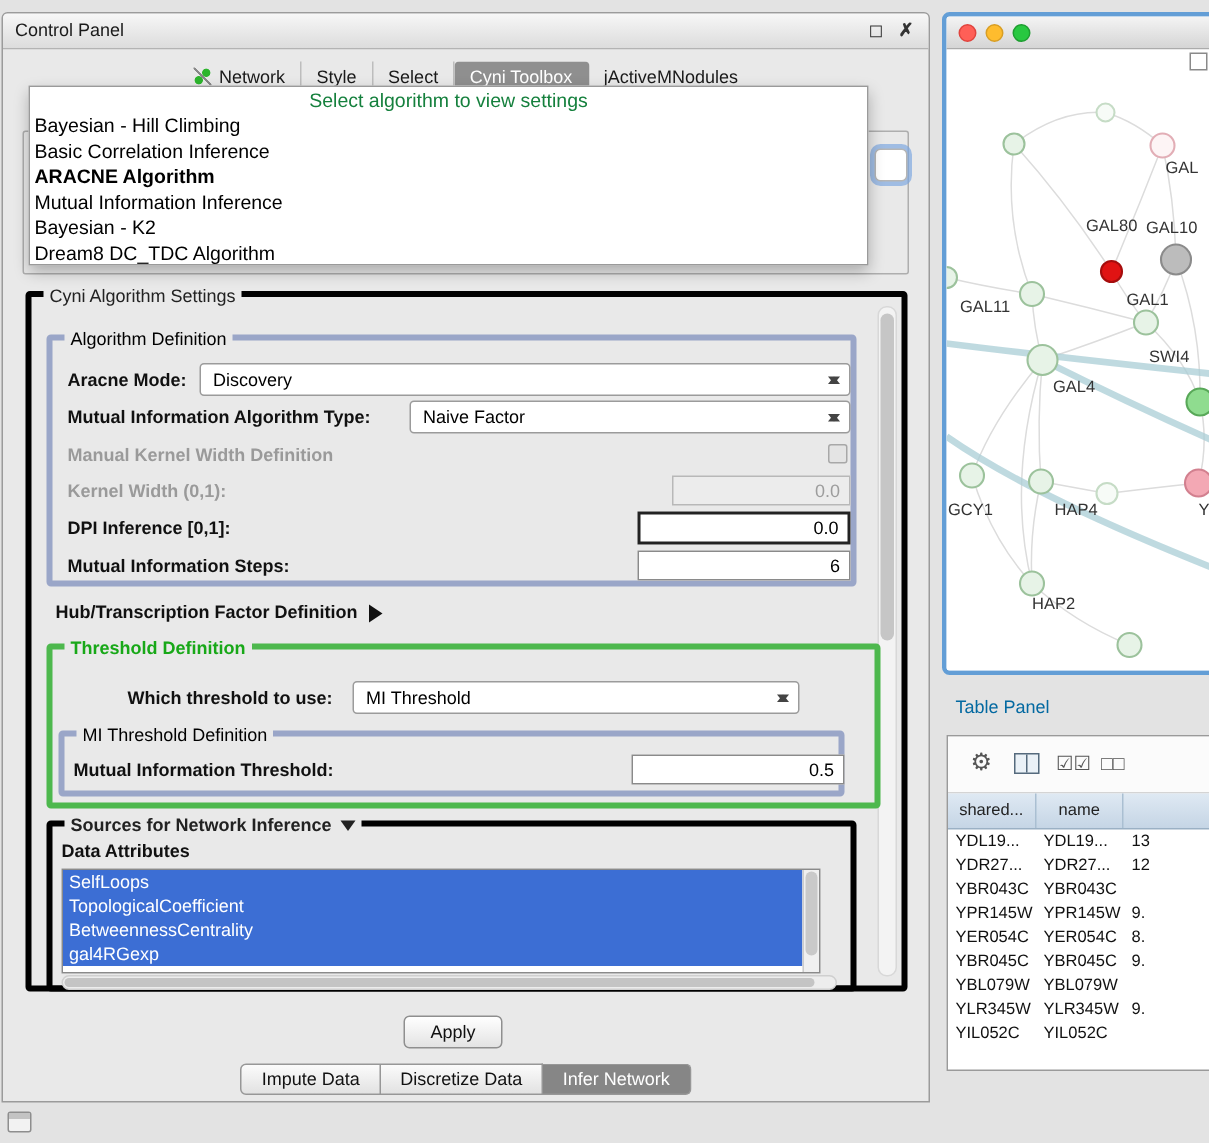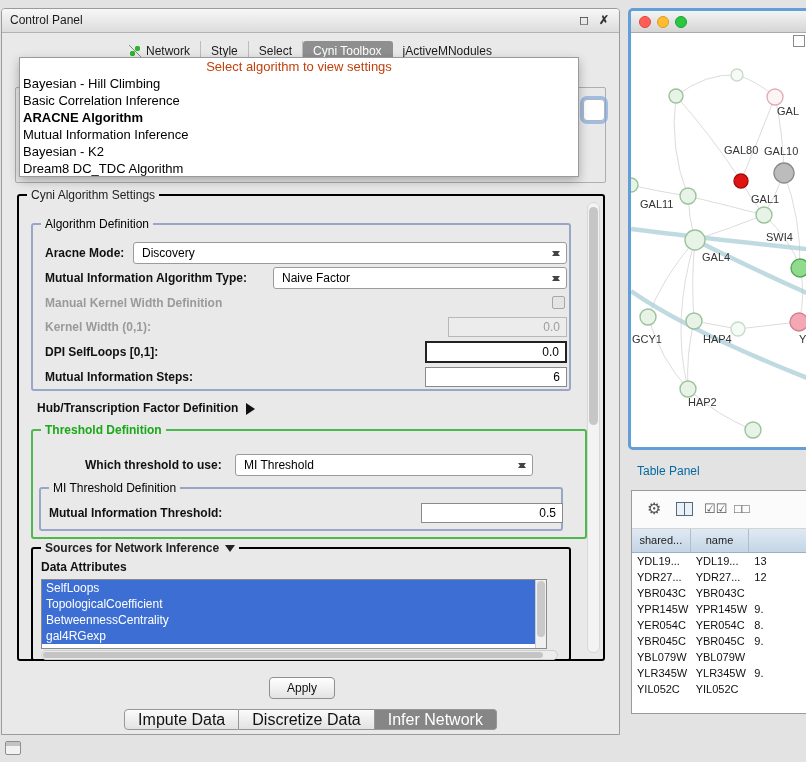--- a/index.html
+++ b/index.html
@@ -27,26 +27,26 @@
                  linear-gradient(45deg,transparent 46%,#888 46%,#888 54%,transparent 54%);}
 
   
   .ghost-box{position:absolute;left:13px;top:78px;width:591px;height:96px;border:1px solid #aeaeae;border-radius:2px;}
   .ghost-btn{position:absolute;left:581px;top:90px;width:22px;height:22px;background:#fff;
       border:1px solid #b5b5b5;border-radius:4px;box-shadow:0 0 0 3px rgba(120,165,225,.65);}
 
   
   .dropdown{position:absolute;left:17px;top:48px;width:560px;height:120px;background:#fff;
       border:1px solid #9a9a9a;box-shadow:0 4px 10px rgba(0,0,0,.28);z-index:50;font-size:13px;}
-  .dd-ph{height:17px;line-height:17px;text-align:center;color:#c2410c;}
+  .dd-ph{height:17px;line-height:17px;text-align:center;color:#15803d;}
   .dd-item{height:17px;line-height:17px;padding:0 3px;color:#000;white-space:nowrap;}
   .dd-item.selected{font-weight:bold;}
 
   
-  .group{position:absolute;border:2px solid #000000;border-radius:3px;}
+  .group{position:absolute;border:4px solid #000000;border-radius:3px;}
   .glabel{position:absolute;top:-8px;left:8px;background:#e9e9e9;padding:0 4px;font-size:12px;color:#222;white-space:nowrap;}
   .glabel.bold{font-weight:bold;}
   .glabel.blue{color:#000000;font-weight:normal;}
   .glabel.green{color:#18a818;font-weight:bold;}
   .g-blue{border-color:#9aa6c8;}
   .g-green{border-color:#4db84d;}
 
   .lbl{position:absolute;font-size:12px;font-weight:bold;color:#111;white-space:nowrap;}
   .lbl.gray{color:#9a9a9a;}
 
@@ -73,21 +73,21 @@
   .hscroll{position:absolute;height:10px;background:#ededed;border:1px solid #cfcfcf;border-radius:5px;}
   .hthumb{position:absolute;left:1px;top:1px;bottom:1px;width:97%;background:#c4c4c4;border-radius:4px;}
 
   .vscroll{position:absolute;right:3px;top:6px;bottom:6px;width:13px;background:#f3f3f3;border:1px solid #d8d8d8;border-radius:6px;}
   .vthumb{position:absolute;left:1px;right:1px;top:4px;height:218px;background:#c6c6c6;border-radius:6px;}
 
   .btn{position:absolute;width:66px;height:22px;border:1px solid #8f8f8f;border-radius:4px;
       background:linear-gradient(#ffffff,#e3e3e3);font-size:12px;text-align:center;line-height:20px;color:#111;}
 
   .segs{position:absolute;left:0;right:0;top:700px;display:flex;justify-content:center;}
-  .seg{height:21px;line-height:19px;padding:0 13px;font-size:16px;color:#111;
+  .seg{height:21px;line-height:19px;padding:0 13px;font-size:12px;color:#111;
       background:linear-gradient(#fbfbfb,#e2e2e2);border:1px solid #979797;border-left:none;white-space:nowrap;}
   .seg:first-child{border-left:1px solid #979797;border-radius:4px 0 0 4px;}
   .seg:last-child{border-radius:0 4px 4px 0;}
   .seg.active{background:#868686;color:#fff;}
 
   
   .net{position:absolute;left:628px;top:8px;width:200px;height:442px;border:3px solid #639ed6;border-radius:5px;background:#fff;overflow:hidden;}
   .net-title{position:absolute;left:0;top:0;right:0;height:22px;background:linear-gradient(#f4f4f4,#d5d5d5);border-bottom:1px solid #ababab;}
   .dot{position:absolute;top:5px;width:12px;height:12px;border-radius:50%;}
   .dot.red{left:8px;background:#ff5f57;border:1px solid #e0443e;}
@@ -177,21 +177,21 @@
     </div>
     <span class="lbl" style="left:43px;top:258px;line-height:22px;">Mutual Information Algorithm Type:</span>
     <div class="combo" style="left:271px;top:258px;width:294px;">
       <span class="val">Naive Factor</span>
       <span class="arr"></span>
     </div>
     <span class="lbl gray" style="left:43px;top:286px;line-height:16px;">Manual Kernel Width Definition</span>
     <span class="cb" style="left:550px;top:287px;"></span>
     <span class="lbl gray" style="left:43px;top:308px;line-height:20px;">Kernel Width (0,1):</span>
     <div class="field disabled" style="left:446px;top:308px;width:119px;">0.0</div>
-    <span class="lbl" style="left:43px;top:333px;line-height:20px;">DPI SelfLoops [0,1]:</span>
+    <span class="lbl" style="left:43px;top:333px;line-height:20px;">DPI Inference [0,1]:</span>
     <div class="field strong" style="left:423px;top:332px;width:142px;">0.0</div>
     <span class="lbl" style="left:43px;top:358px;line-height:20px;">Mutual Information Steps:</span>
     <div class="field" style="left:423px;top:358px;width:142px;">6</div>
 
     <span class="lbl" style="left:35px;top:390px;line-height:18px;">
       <span>Hub/Transcription Factor Definition</span><span class="tri-right"></span>
     </span>
 
     <div class="group g-green" style="left:29px;top:420px;width:556px;height:110px;">
       <span class="glabel green">Threshold Definition</span>

